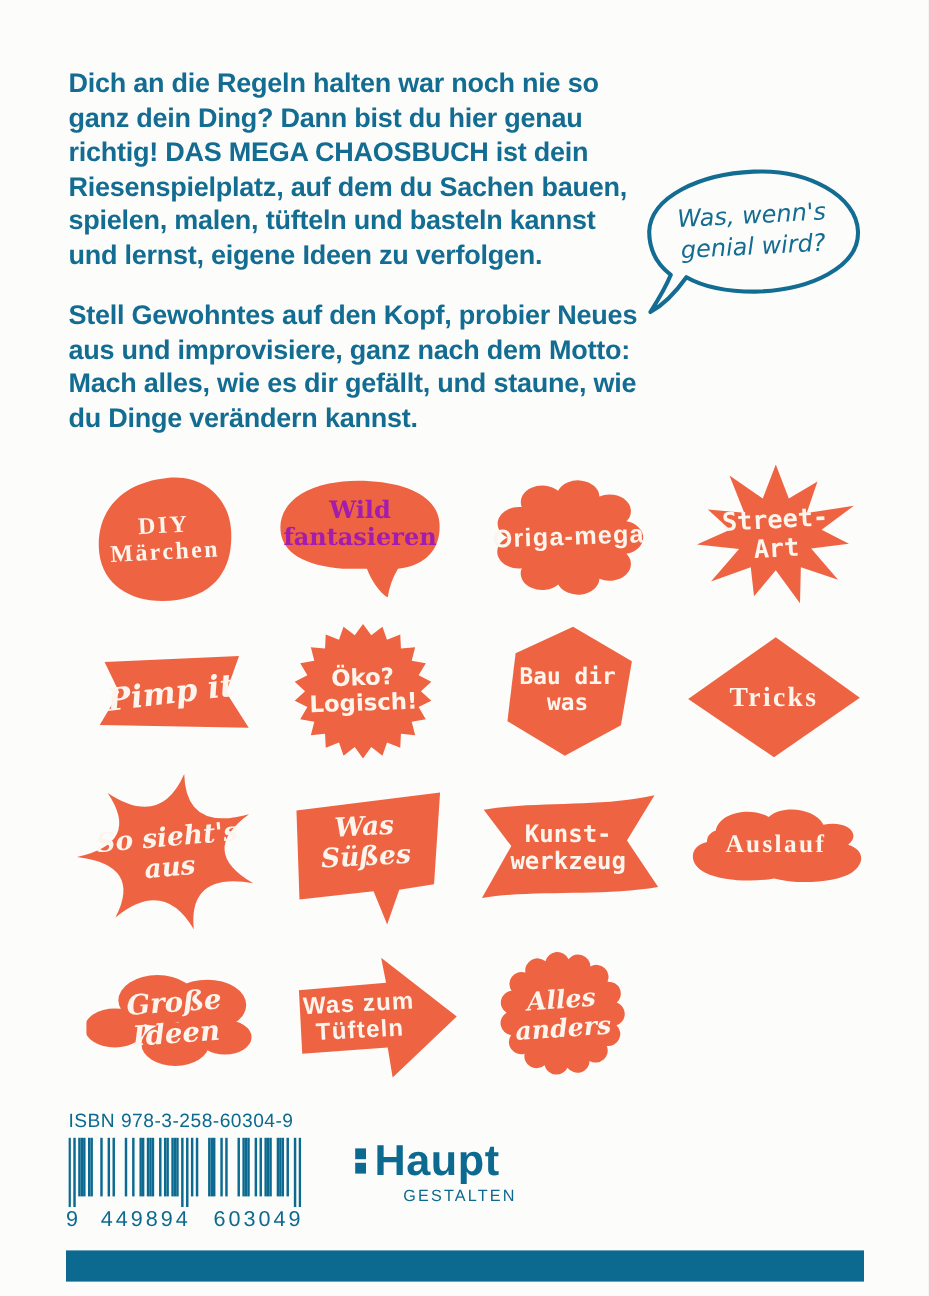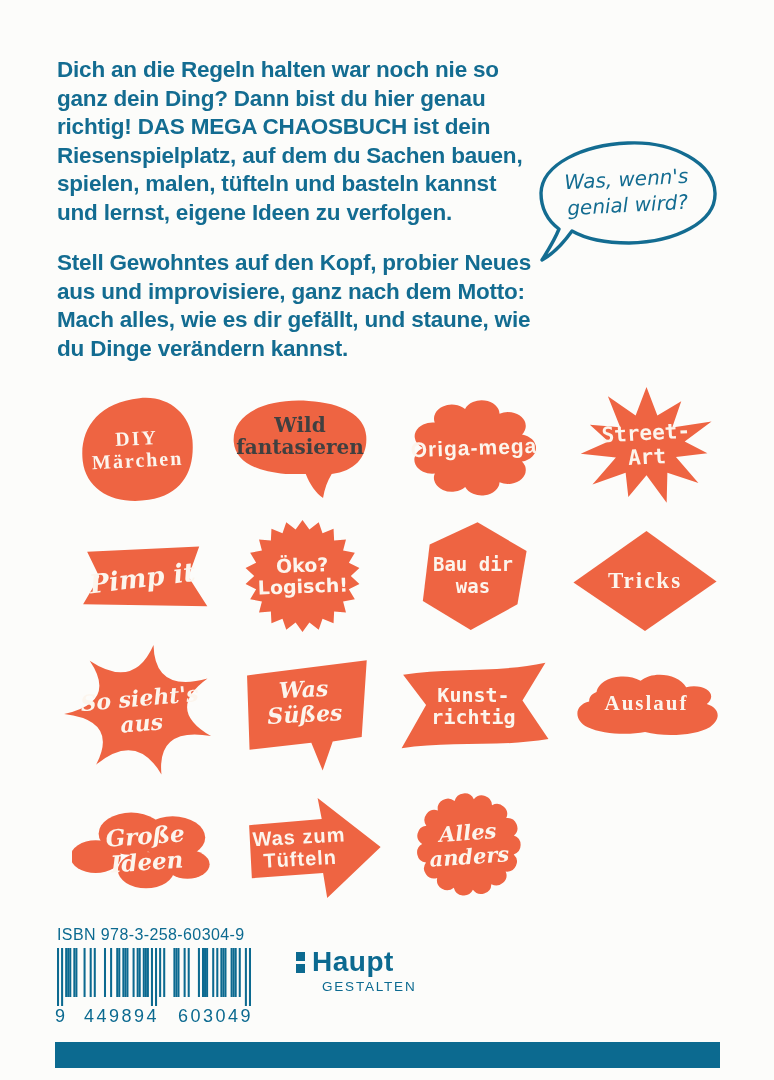--- a/index.html
+++ b/index.html
@@ -47,21 +47,21 @@
   
   .isbn-label{position:absolute;left:57px;top:926px;color:var(--logo,#0C6A90);font-size:16px;letter-spacing:0.4px;}
   #barcode{position:absolute;left:57px;top:948px;width:194px;height:58px;}
   .ean-digits{position:absolute;left:55px;top:1006px;width:198px;display:flex;justify-content:space-between;
               color:var(--logo,#0C6A90);font-size:18px;}
   .ean-digits .grp{letter-spacing:2.5px;}
   .haupt{position:absolute;left:296px;top:946px;display:flex;flex-direction:column;}
   .haupt-row{display:flex;align-items:center;gap:7px;}
   .haupt-colon{display:flex;flex-direction:column;gap:3px;}
   .haupt-colon i{width:9px;height:9px;background:var(--logo,#0C6A90);}
-  .haupt-name{color:var(--logo,#0C6A90);font-weight:bold;font-size:28px;letter-spacing:0.5px;}
+  .haupt-name{color:var(--logo,#0C6A90);font-weight:bold;font-size:36px;letter-spacing:0.5px;}
   .haupt-imprint{color:var(--logo,#0C6A90);font-size:13.5px;letter-spacing:1.8px;text-align:right;
                  margin-top:1px;transform:translateX(14px);margin-left:12px;}
   .bottom-bar{position:absolute;left:55px;top:1042px;width:665px;height:26px;background:var(--logo,#0C6A90);}
 </style>
 </head>
 <body>
 
 <div class="page" style="--paper: #FCFCFA; --teal: #136C91; --orange: #EE6442; --logo: #0C6A90;">
 
   <div class="intro" id="para1">
@@ -94,21 +94,21 @@
     <svg viewBox="0 0 100 100" preserveAspectRatio="none">
         <path d="M52 3 C76 0 95 17 97 42 C99 69 89 92 60 97 C32 102 7 89 4 61 C1 33 16 7 52 3 Z"></path>
       </svg>
     <div class="blabel f-stencil" style="color: rgb(252, 245, 237);">DIY
 Märchen</div>
   </div>
   <div class="badge" id="b-wild">
     <svg viewBox="0 0 100 100" preserveAspectRatio="none">
         <path d="M32 5 C12 11 3 27 4 44 C5 62 17 73 40 76 L54 76 C57 87 61 95 66 100 C67 91 69 83 72 76 C89 73 97 58 96 38 C95 17 79 5 56 3 C47 2 39 3 32 5 Z"></path>
       </svg>
-    <div class="blabel f-slab" style="color: #404040;">Wild
+    <div class="blabel f-slab" style="color: #a21caf;">Wild
 fantasieren</div>
   </div>
   <div class="badge" id="b-origa">
     <svg viewBox="0 0 100 100" preserveAspectRatio="none">
         <path d="M83.8 37.7 A12.6 12.6 0 0 1 83.8 62.3 A12.6 12.6 0 0 1 68.0 81.2 A12.6 12.6 0 0 1 43.8 85.5 A12.6 12.6 0 0 1 22.4 73.2 A12.6 12.6 0 0 1 14.0 50.0 A12.6 12.6 0 0 1 22.4 26.9 A12.6 12.6 0 0 1 43.7 14.6 A12.6 12.6 0 0 1 68.0 18.8 A12.6 12.6 0 0 1 83.8 37.7 Z"></path>
       </svg>
     <div class="blabel f-stsans" style="color: rgb(252, 245, 237);">Origa-mega</div>
   </div>
   <div class="badge" id="b-street">
     <svg viewBox="0 0 100 100" preserveAspectRatio="none">
@@ -154,21 +154,21 @@
     <svg viewBox="0 0 100 100" preserveAspectRatio="none">
         <path d="M4 15 L99 2 L95 68 L72 72 L64 97 L55 73 L6 79 Z"></path>
       </svg>
     <div class="blabel f-script" style="color: rgb(252, 245, 237);">Was Süßes</div>
   </div>
   <div class="badge" id="b-kunst">
     <svg viewBox="0 0 100 100" preserveAspectRatio="none">
         <path d="M4 16 C35 8 68 14 97 3 L82 44 L99 86 C67 95 32 88 3 96 L19 49 Z"></path>
       </svg>
     <div class="blabel f-pixel" style="color: rgb(252, 245, 237);">Kunst-
-richtig</div>
+werkzeug</div>
   </div>
   <div class="badge" id="b-auslauf">
     <svg viewBox="0 0 100 100" preserveAspectRatio="none">
         <path d="M11 47 C1 51 0 70 10 79 C20 88 38 89 49 85 C63 92 84 89 93 79 C101 69 100 55 91 50 C99 38 90 24 77 29 C72 12 54 8 46 21 C36 10 18 16 16 35 C12 38 11 42 11 47 Z"></path>
       </svg>
     <div class="blabel f-stencil" style="color: rgb(252, 245, 237); font-family: Liberation Serif, serif;">Auslauf</div>
   </div>
   <div class="badge" id="b-grosse">
     <svg viewBox="0 0 100 100" preserveAspectRatio="none">
         <circle cx="16" cy="58" r="17"></circle>

